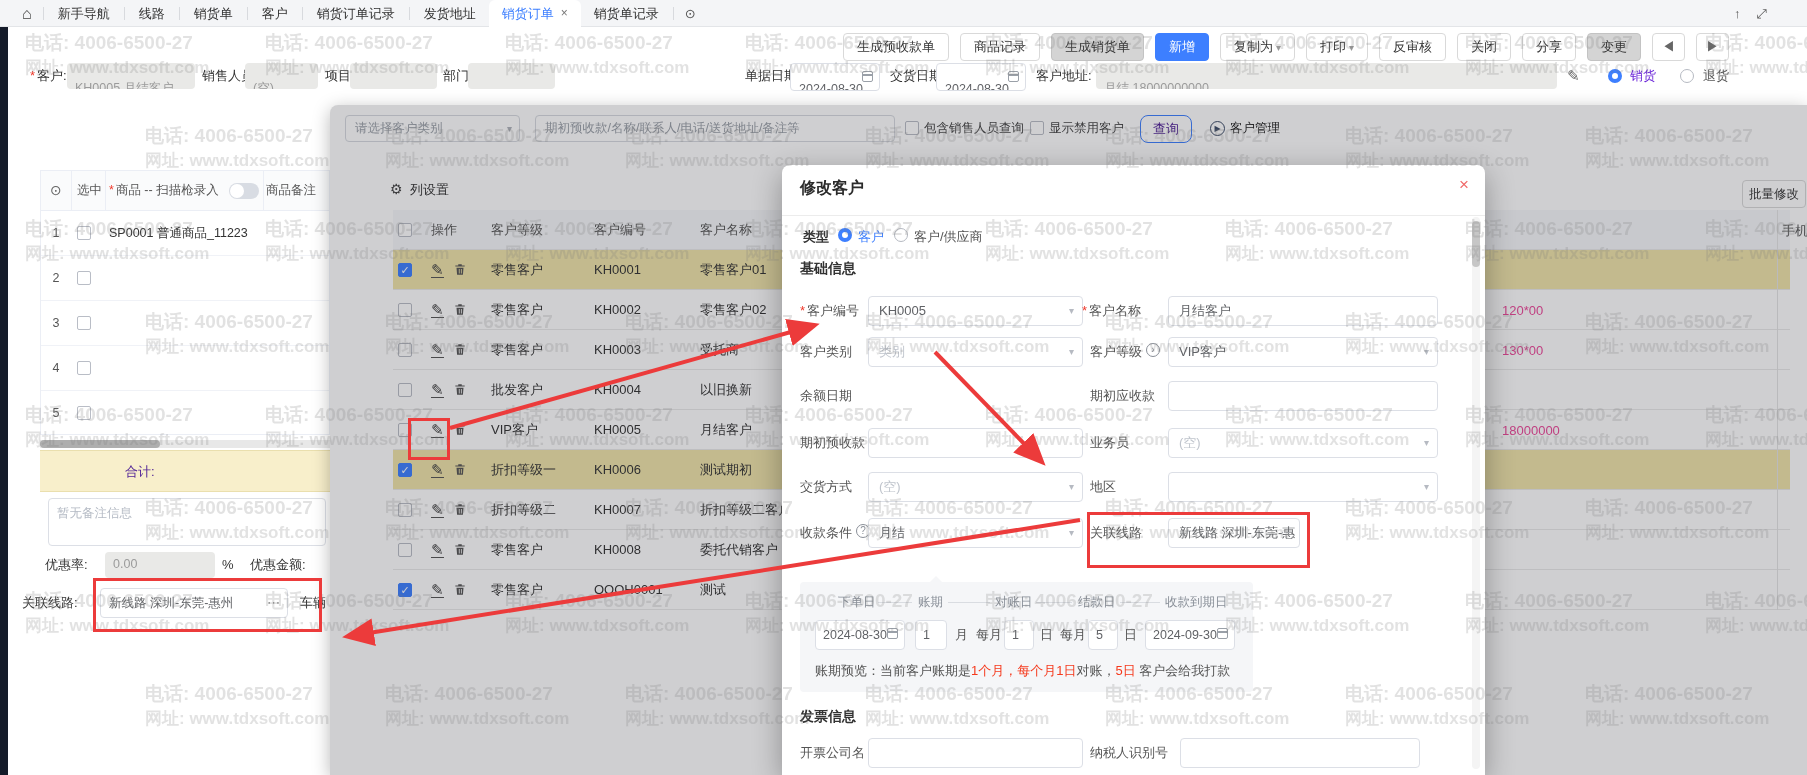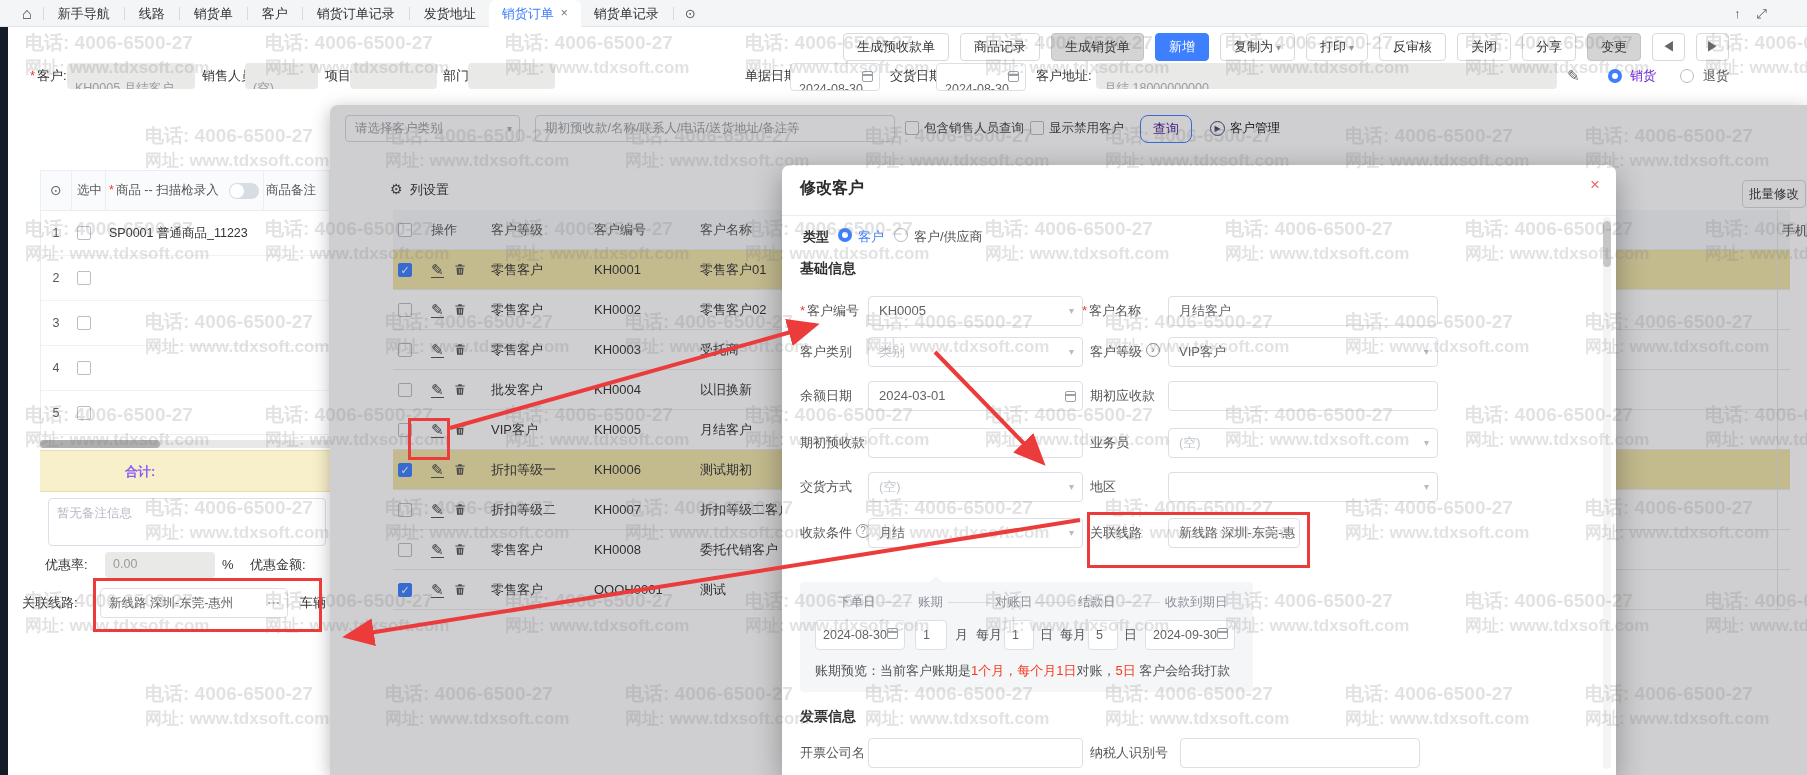--- a/index.html
+++ b/index.html
@@ -72,21 +72,21 @@
 .dc.c-op{width:62px;display:flex;gap:9px;align-items:center;padding-left:8px}
 .dc.c-lv{width:104px;padding-left:6px}
 .dc.c-cd{width:106px;padding-left:5px}
 .dc.c-nm{flex:1 1 auto;padding-left:5px}
 .op-edit{font-size:15px;color:#444;border-bottom:1px solid #555;line-height:15px}
 .trash{width:14px;height:15px;fill:#555}
 .frag{position:absolute;font-size:13px;color:#ec4899;white-space:nowrap;z-index:2}
 .batch{position:absolute;left:1412px;top:75px;width:64px;height:28px;background:#fff;border:1px solid #d9d9d9;border-radius:4px;text-align:center;line-height:26px;font-size:12.5px;color:#333}
 .dim{position:absolute;left:330px;top:105px;width:1477px;height:670px;background:rgba(35,38,45,.22);border-radius:8px 0 0 0;z-index:11;pointer-events:none}
 
-.modal{position:absolute;left:782px;top:165px;width:834px;height:610px;background:#fff;border-radius:8px 8px 0 0;box-shadow:0 8px 30px rgba(0,0,0,.32);z-index:12}
+.modal{position:absolute;left:782px;top:165px;width:703px;height:610px;background:#fff;border-radius:8px 8px 0 0;box-shadow:0 8px 30px rgba(0,0,0,.32);z-index:12}
 .m-title{position:absolute;left:18px;top:13px;font-size:16px;font-weight:bold;color:#2b2b2b}
 .m-close{position:absolute;right:16px;top:10px;font-size:17px;color:#f06a6a}
 .m-div{position:absolute;left:0;top:50px;width:100%;height:1px;background:#ececec}
 .m-sec{position:absolute;font-size:14px;font-weight:bold;color:#333}
 .m-lb{position:absolute;font-size:13px;color:#555;line-height:18px;white-space:nowrap}
 .m-in{position:absolute;height:30px;border:1px solid #dcdfe6;border-radius:4px;background:#fff;font-size:13px;color:#606266;line-height:28px;padding:0 10px;white-space:nowrap;overflow:hidden}
 .m-in .ph{color:#bfc4cc}
 .m-in .mcrt{position:absolute;right:8px;top:0;color:#b6bac2;font-size:10px;line-height:28px}
 .m-in .mcal{top:9px}
 .mrad{position:absolute;top:3px}
@@ -207,21 +207,21 @@
     </div>
   <div class="pt-row" style="border-bottom:none">
       <span class="pt-num">5</span>
       <span class="pcb cb"></span>
     </div>
 </div>
 <div class="hbar">
     <span class="thumb"></span>
   </div>
 <div class="totrow">
-  <span class="abs" style="left:85px;top:12px;font-weight:bold;color:#8b5cf6">合计:</span>
+  <span class="abs" style="left:85px;top:12px;font-weight:normal;color:#4c1d95">合计:</span>
 </div>
 <div class="note">暂无备注信息</div>
 <span class="blb" style="left:45px;top:552px">优惠率:</span>
 <span class="bin" style="left:105px;top:552px;width:110px">0.00</span>
 <span class="blb" style="left:222px;top:552px">%</span>
 <span class="blb" style="left:250px;top:552px">优惠金额:</span>
 <span class="blb" style="left:22px;top:590px">关联线路:</span>
 <span class="bin wht" style="left:100px;top:588px;width:188px;padding-right:22px"><span>新线路 深圳-东莞-惠州</span><span class="more" style="line-height:28px">⋯</span></span>
 <span class="blb" style="left:300px;top:590px">车辆</span>
 
@@ -383,21 +383,20 @@
   <span class="m-lb" style="left:300px;top:137px"><span class="star">*</span><span>客户名称</span></span>
   <span class="m-in" style="left:386px;top:131px;width:270px">月结客户</span>
 
   <span class="m-lb" style="left:18px;top:178px">客户类别</span>
   <span class="m-in" style="left:86px;top:172px;width:215px"><span class="ph">类别</span><span class="mcrt">▾</span></span>
   <span class="m-lb" style="left:308px;top:178px">客户等级</span>
   <span class="circ-ic" style="left:364px;top:178px">›</span>
   <span class="m-in" style="left:386px;top:172px;width:270px"><span>VIP客户</span><span class="mcrt">▾</span></span>
 
   <span class="m-lb" style="left:18px;top:222px">余额日期</span>
-  <span class="m-in" style="left:86px;top:216px;width:215px"><span>2024-03-01</span><span class="cal mcal"></span></span>
   <span class="m-lb" style="left:308px;top:222px">期初应收款</span>
   <span class="m-in" style="left:386px;top:216px;width:270px"></span>
 
   <span class="m-lb" style="left:18px;top:269px">期初预收款</span>
   <span class="m-in" style="left:86px;top:263px;width:215px"></span>
   <span class="m-lb" style="left:308px;top:269px">业务员</span>
   <span class="m-in" style="left:386px;top:263px;width:270px"><span class="ph">(空)</span><span class="mcrt">▾</span></span>
 
   <span class="m-lb" style="left:18px;top:313px">交货方式</span>
   <span class="m-in" style="left:86px;top:307px;width:215px"><span class="ph">(空)</span><span class="mcrt">▾</span></span>

